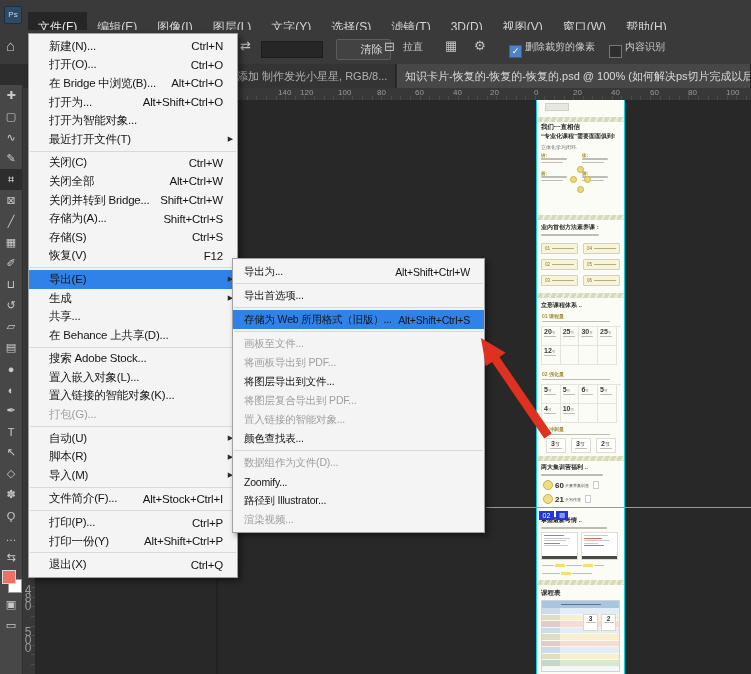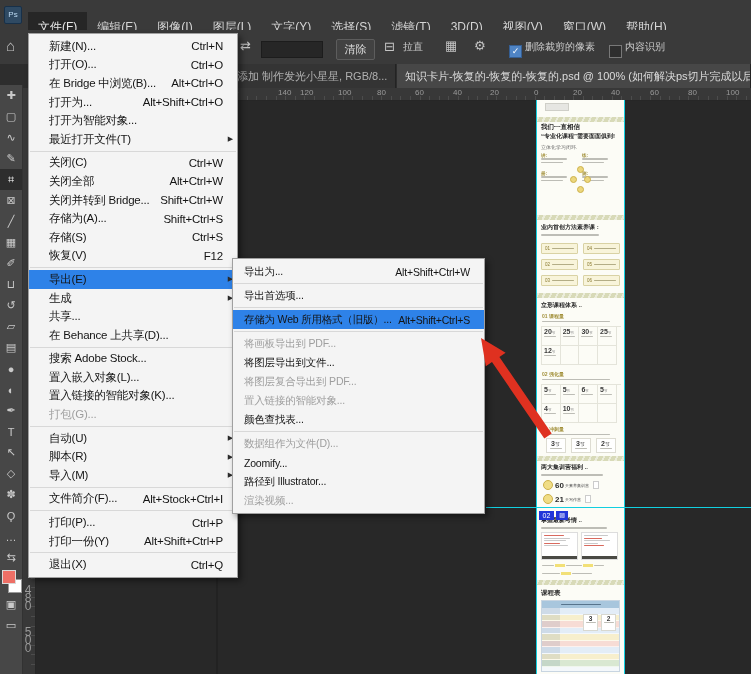--- a/index.html
+++ b/index.html
@@ -116,21 +116,21 @@
         <span class="mb-item">视图(V)</span>
         <span class="mb-item">窗口(W)</span>
         <span class="mb-item">帮助(H)</span>
       </span>
   </div>
 
   <div class="optbar">
     <span class="icon" style="left:6px;top:7px;font-size:15px;">⌂</span>
     <span class="icon" style="left:240px;top:8px;">⇄</span>
     <div class="opt-field" style="left:261px;top:11px;width:60px;height:15px;"></div>
-    <div class="opt-btn" style="left:336px;top:9px;width:37px;height:19px;line-height:19px;">清除</div>
+    <div class="opt-btn" style="left:336px;top:9px;width:37px;height:19px;line-height:19px;padding-left:16px;">清除</div>
     <span class="icon" style="left:384px;top:9px;">⊟</span>
     <span class="opt-label" style="left:403px;top:10px;">拉直</span>
     <div class="opt-sep" style="left:433px;"></div>
     <span class="icon" style="left:445px;top:8px;">▦</span>
     <span class="icon" style="left:474px;top:8px;">⚙</span>
     <div class="opt-sep" style="left:500px;"></div>
     <div class="checkbox checked" style="left:509px;top:15px;">✓</div>
     <span class="opt-label" style="left:525px;top:10px;">删除裁剪的像素</span>
     <div class="checkbox" style="left:609px;top:15px;"></div>
     <span class="opt-label" style="left:625px;top:10px;">内容识别</span>
@@ -530,20 +530,23 @@
       <div class="menu-row">
         <span class="lbl">导出首选项...</span>
       </div>
       <div class="menu-sep"></div>
       <div class="menu-row hl">
         <span class="lbl">存储为 Web 所用格式（旧版）...</span>
         <span class="sc">Alt+Shift+Ctrl+S</span>
       </div>
       <div class="menu-sep"></div>
       <div class="menu-row dis">
+        <span class="lbl">画板至文件...</span>
+      </div>
+      <div class="menu-row dis">
         <span class="lbl">将画板导出到 PDF...</span>
       </div>
       <div class="menu-row">
         <span class="lbl">将图层导出到文件...</span>
       </div>
       <div class="menu-row dis">
         <span class="lbl">将图层复合导出到 PDF...</span>
       </div>
       <div class="menu-row dis">
         <span class="lbl">置入链接的智能对象...</span>

